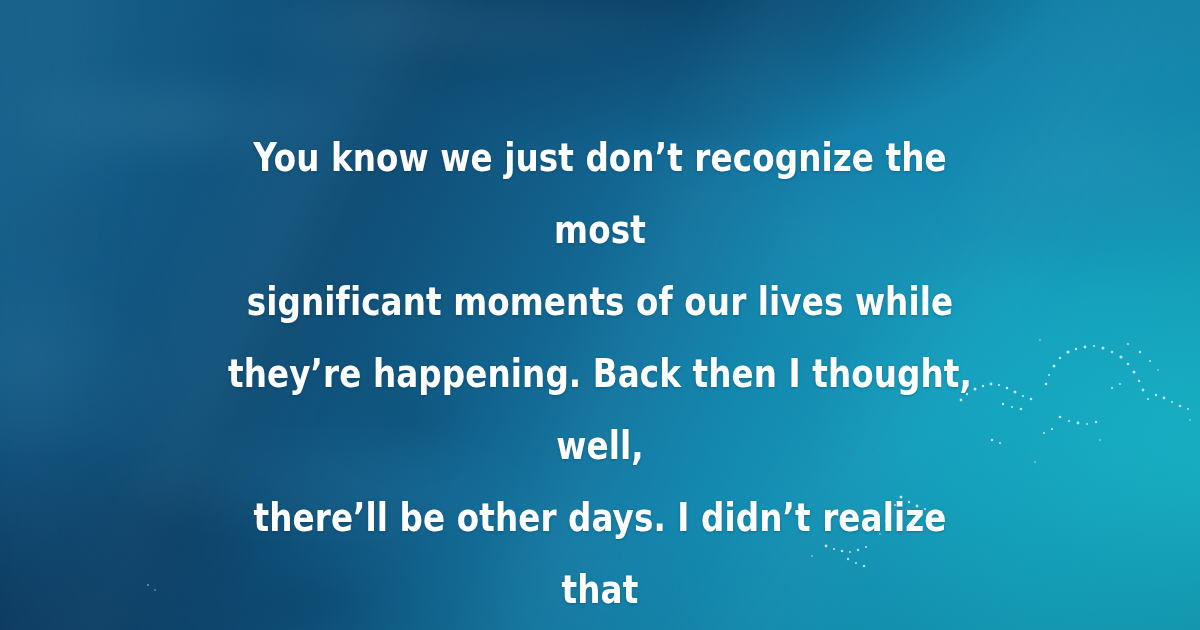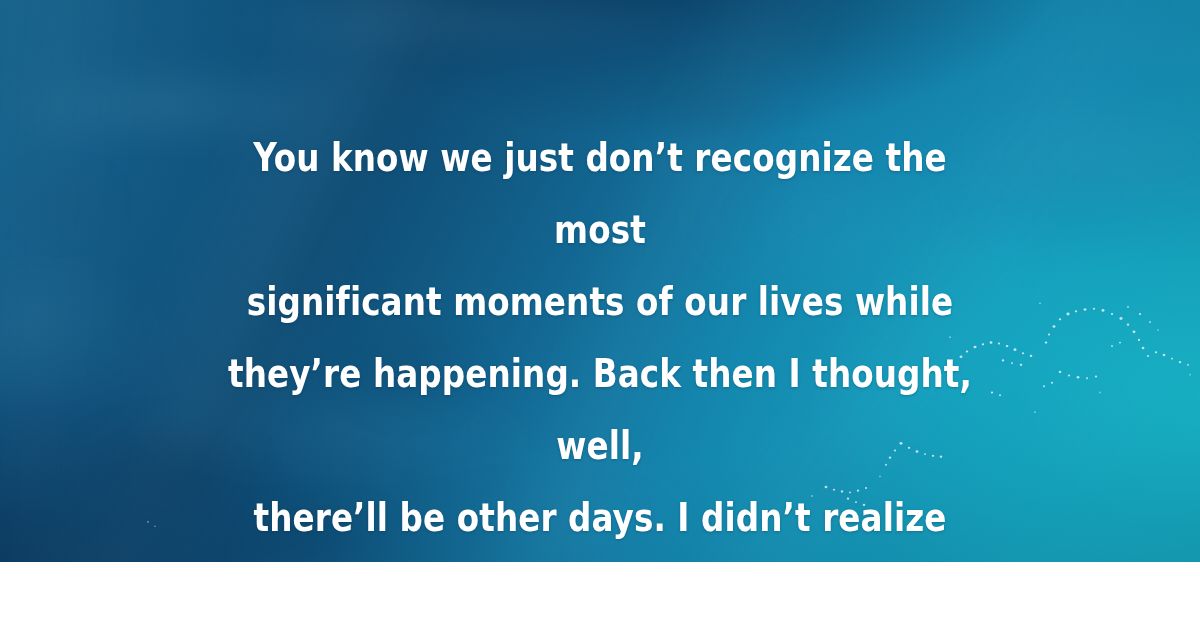--- a/index.html
+++ b/index.html
@@ -3,21 +3,21 @@
 <meta charset="utf-8">
 <style>
   * { margin:0; padding:0; box-sizing:border-box; }
   html, body {
     width:1200px; height:630px;
     overflow:hidden;
     font-family:"Liberation Sans", sans-serif;
   }
   .quote-card {
     position:relative;
-    width:1200px; height:562px;
+    width:1200px; height:630px;
     overflow:hidden;
     background:#1577a6;
   }
   
   .bg-base {
     position:absolute; inset:0;
     background:
       linear-gradient(118deg,
         #1b6f9b 0%,
         #125a86 16%,

